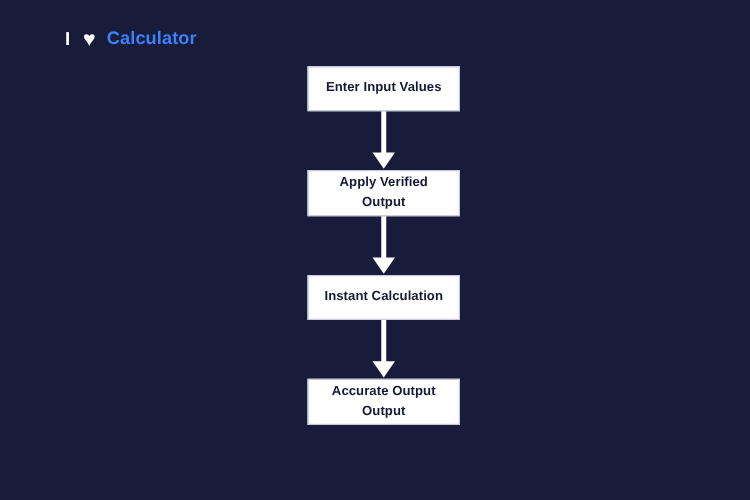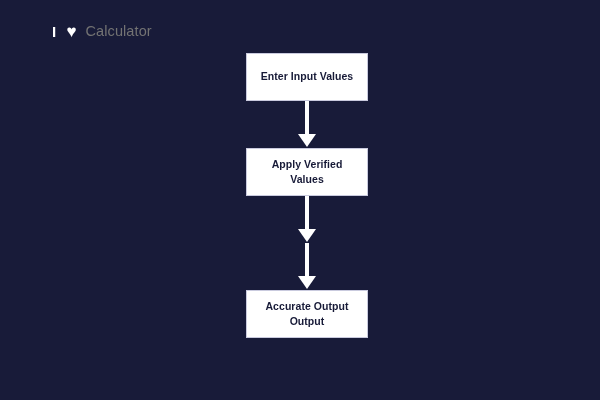--- a/index.html
+++ b/index.html
@@ -34,23 +34,23 @@
   }
   #brand .brand-heart {
     color: #ffffff;
     font-size: 17px;
     line-height: 1;
     margin: 0 9px 0 10px;
     display: inline-block;
     transform: translateY(-0.5px);
   }
   #brand .brand-word {
-    color: #737373;
+    color: #3b82f6;
     font-size: 14.5px;
-    font-weight: 400;
+    font-weight: 700;
     line-height: 1;
     letter-spacing: 0.1px;
   }
 
   
   #flowchart {
     position: absolute;
     left: 246px;
     top: 53px;
     width: 122px;
@@ -66,21 +66,21 @@
     border: 1px solid #c9cade;
     color: #171a37;
     font-size: 10.5px;
     font-weight: 700;
     letter-spacing: 0.05px;
     text-align: center;
     line-height: 1.45;
     display: flex;
     align-items: center;
     justify-content: center;
-    padding: 23px 8px;
+    padding: 6px 8px;
   }
   .flow-node.h1line { height: 36px; }
   .flow-node.h2line { height: 37px; }
 
   .flow-arrow {
     width: 18px;
     height: 47px;
     position: relative;
     flex: none;
   }
@@ -121,28 +121,31 @@
   <div class="flow-node h1line">
     <span>Enter Input Values</span>
   </div>
 
   <div class="flow-arrow gap-a">
     <div class="stem"></div>
     <div class="head"></div>
   </div>
 
   <div class="flow-node h2line">
-    <span>Apply Verified Values</span>
+    <span>Apply Verified Output</span>
   </div>
 
   <div class="flow-arrow gap-b">
     <div class="stem"></div>
     <div class="head"></div>
   </div>
 
+  <div class="flow-node h1line">
+    <span>Instant Calculation</span>
+  </div>
 
   <div class="flow-arrow gap-c">
     <div class="stem"></div>
     <div class="head"></div>
   </div>
 
   <div class="flow-node h2line">
     <span>Accurate Output Output</span>
   </div>
 

